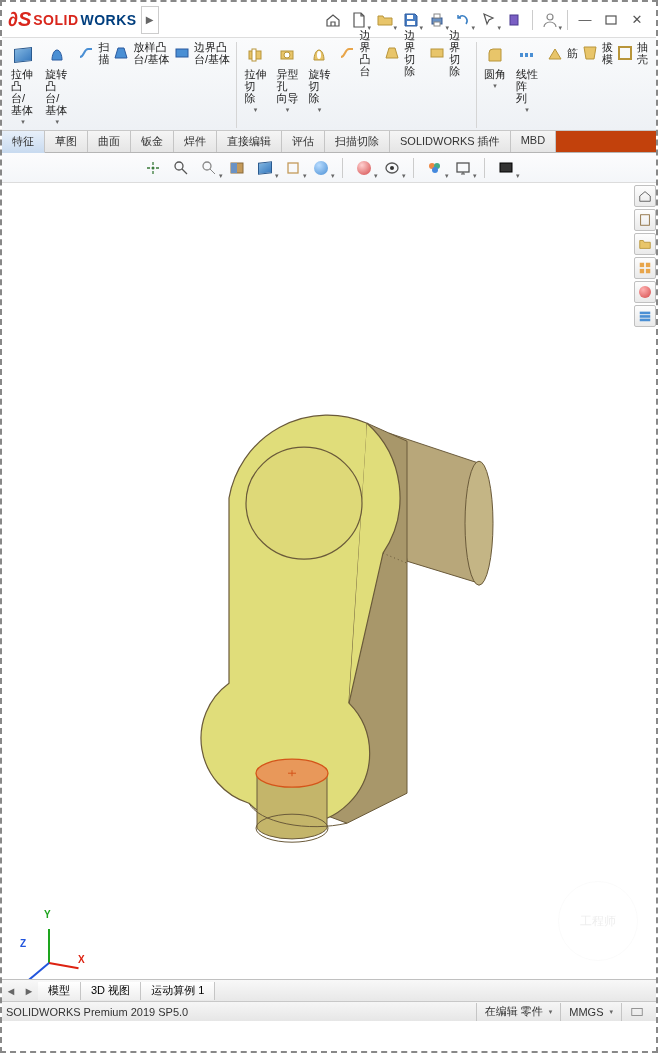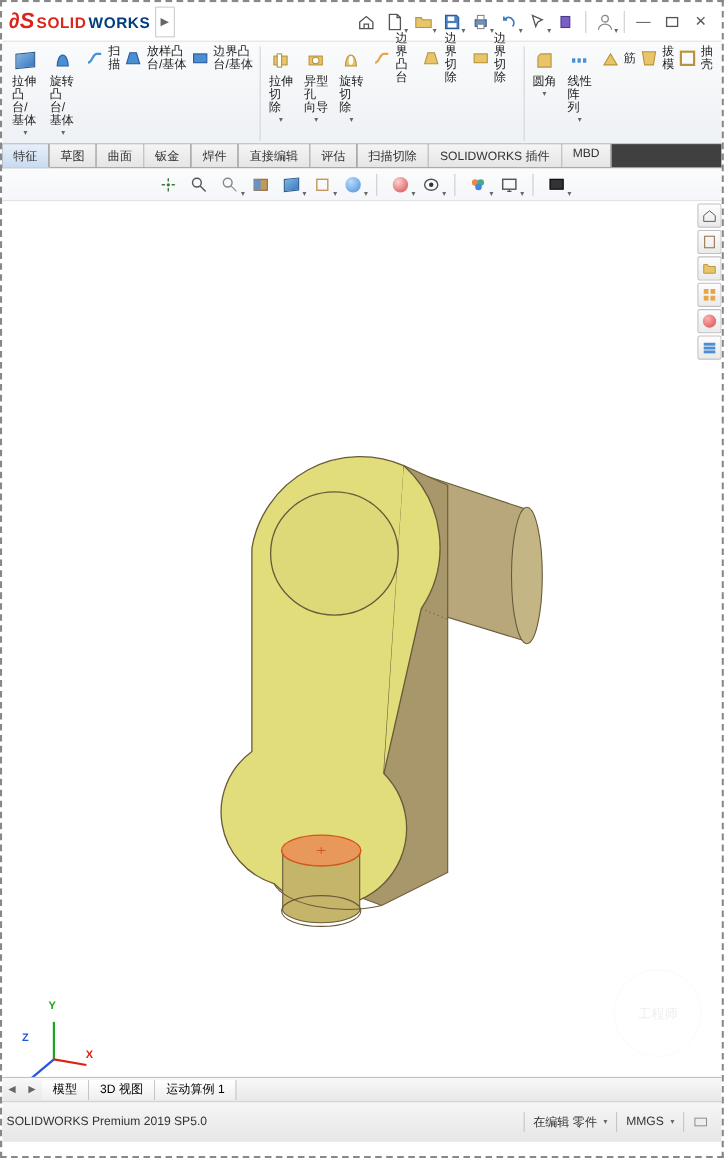--- a/index.html
+++ b/index.html
@@ -21,21 +21,21 @@
 .rgrp { display: flex; flex-direction: column; gap: 2px; padding: 0 4px; border-right: 1px solid #d5d5d5; }
 .rgrp:last-child { border-right: none; }
 .rrow { display: flex; gap: 4px; align-items: flex-start; }
 .rbtn { display: flex; flex-direction: column; align-items: center; justify-content: flex-start; padding: 2px 3px; cursor: pointer; font-size: 11px; color: #222; text-align: left; line-height: 1.1; min-height: 56px; }
 .rbtn .ic { width: 22px; height: 22px; margin-bottom: 2px; display: flex; align-items: center; justify-content: center; position: relative; }
 .rbtn.sm { flex-direction: row; min-height: 0; height: 22px; gap: 4px; text-align: left; padding: 0 2px; }
 .rbtn.sm .ic { width: 16px; height: 16px; margin: 0; }
 .dd-caret { font-size: 7px; color: #666; margin-top: 2px; }
 .rcol { display: flex; flex-direction: row; gap: 0; }
 
-.tabbar { display: flex; background: #404040; border-bottom: 1px solid #b5b5b5; height: 22px; }
+.tabbar { display: flex; background: #c2410c; border-bottom: 1px solid #b5b5b5; height: 22px; }
 .tab { padding: 3px 10px; font-size: 11px; color: #333; border-right: 1px solid #c5c5c5; cursor: pointer; background: linear-gradient(#f5f5f5,#e5e5e5); }
 .tab.active { background: linear-gradient(#e8f0fa,#c9dbf0); border-bottom: 1px solid #c9dbf0; margin-bottom: -1px; }
 
 .viewbar { height: 30px; display: flex; align-items: center; justify-content: center; gap: 6px; padding: 4px; background: linear-gradient(#fcfcfd,#f4f6f9); border-bottom: 1px solid #dcdcdc; }
 .vbtn { width: 22px; height: 22px; display: flex; align-items: center; justify-content: center; cursor: pointer; position: relative; }
 .vbtn.dd::after { content: "▾"; font-size: 7px; position: absolute; bottom: -1px; right: -3px; color: #666; }
 
 .viewport { position: relative; background: #fff; height: 818px; }
 .sidebar-r { position: absolute; right: 0; top: 0; width: 24px; display: flex; flex-direction: column; gap: 2px; padding: 2px; }
 .sb-btn { width: 22px; height: 22px; border: 1px solid #c0c0c0; border-radius: 2px; background: linear-gradient(#fdfdfd,#eaeaea); display: flex; align-items: center; justify-content: center; cursor: pointer; font-size: 12px; }
@@ -47,21 +47,21 @@
 .ax-z { height: 28px; background: #2255dd; transform: rotate(230deg); }
 .ax-lbl { position: absolute; font-size: 10px; font-weight: bold; }
 .lbl-y { color: #1ea51e; left: 24px; top: -2px; }
 .lbl-x { color: #d21; left: 58px; bottom: 6px; }
 .lbl-z { color: #2255dd; left: 0; bottom: 22px; }
 
 .btmtabs { position: absolute; bottom: 0; left: 0; right: 0; height: 22px; background: linear-gradient(#f8f8f8,#e8e8e8); border-top: 1px solid #c0c0c0; display: flex; align-items: center; font-size: 11px; }
 .btmtabs .arr { width: 18px; text-align: center; color: #666; cursor: pointer; }
 .btab { padding: 2px 10px; border-right: 1px solid #c5c5c5; background: linear-gradient(#fff,#eee); cursor: pointer; height: 18px; display: flex; align-items: center; }
 
-.statusbar { height: 37px; background: linear-gradient(#f6f6f6,#e6e6e6); border-top: 1px solid #c8c8c8; display: flex; align-items: center; font-size: 11px; color: #333; padding: 0 4px; }
+.statusbar { height: 20px; background: linear-gradient(#f6f6f6,#e6e6e6); border-top: 1px solid #c8c8c8; display: flex; align-items: center; font-size: 11px; color: #333; padding: 0 4px; }
 .statusbar .sp { flex: 1; }
 .statusbar .cell { padding: 0 8px; border-left: 1px solid #c5c5c5; height: 18px; display: flex; align-items: center; gap: 4px; }
 .statusbar .dd::after { content: "▾"; font-size: 7px; color: #666; margin-left: 2px; }
 
 .cube-ic { width: 18px; height: 14px; background: linear-gradient(145deg,#7fb4e0,#3a7bbf); transform: skewY(-6deg); border: 1px solid #2a5a8f; }
 .sph-ic { width: 14px; height: 14px; border-radius: 50%; background: radial-gradient(circle at 35% 30%, #b8dcff, #4a8fd4); }
 svg.mini { width: 16px; height: 16px; }
 
 .part-svg { position: absolute; left: 50%; top: 50%; transform: translate(-50%,-48%); }
 .watermark { position: absolute; right: 18px; bottom: 40px; width: 80px; height: 80px; border-radius: 50%; border: 1px solid #eee; opacity: .25; display: flex; align-items: center; justify-content: center; font-size: 12px; color: #bbb; }

